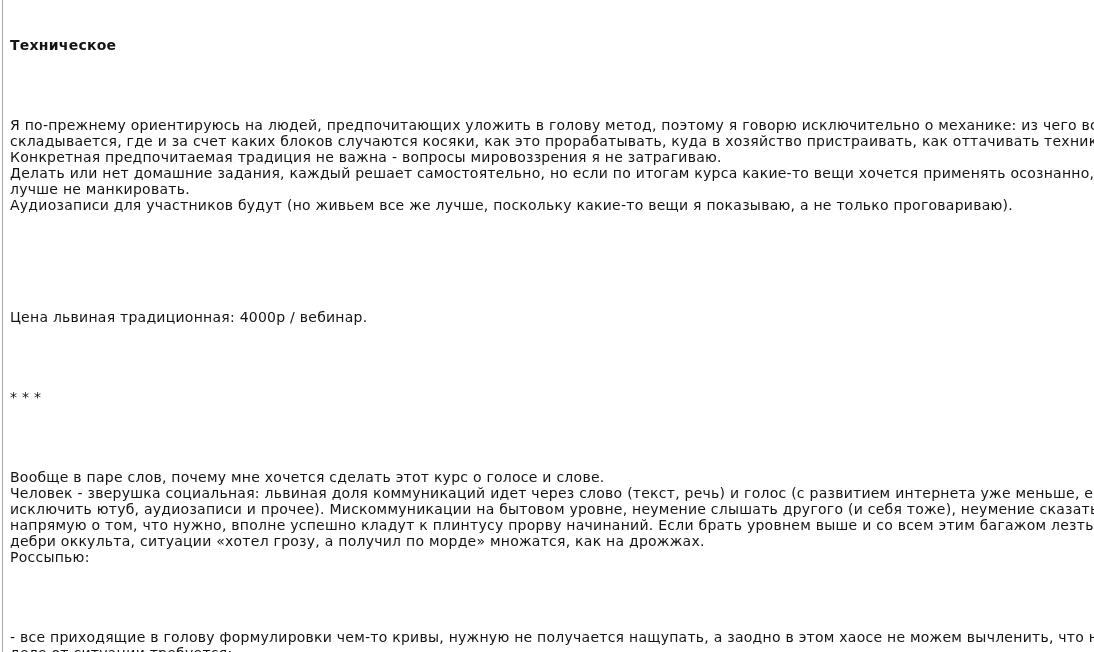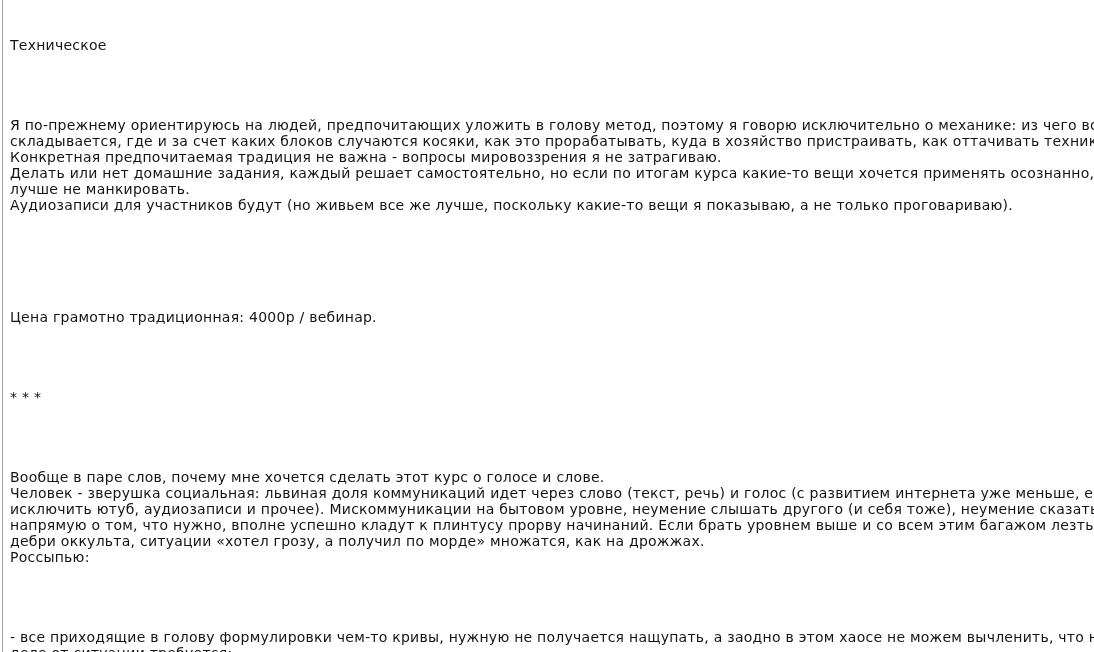--- a/index.html
+++ b/index.html
@@ -13,21 +13,21 @@
   }
   .left-rule{
     position:absolute;left:2px;top:0;width:1px;height:652px;
     background:#a6a6a6;
   }
   .content{
     position:absolute;left:10px;top:5px;right:2px;
     font-size:14px;line-height:16px;letter-spacing:0.25px;
     white-space:pre;
   }
-  .title{font-weight:normal;margin:0 0 16px 0;}
+  .title{font-weight:bold;margin:0 0 16px 0;}
   .para{margin:0;}
   .g1{margin-bottom:16px;}
   .g2{margin-bottom:32px;}
   .g3{margin-bottom:48px;}
   .ghost{
     position:absolute;left:84px;top:158px;
     color:#e3e3e3;font-size:9px;line-height:10px;
     letter-spacing:7px;white-space:pre;
   }
 </style>
@@ -42,21 +42,21 @@
   <div class="content">
     <div class="title">Техническое</div>
 
     <div class="para g3">Я по-прежнему ориентируюсь на людей, предпочитающих уложить в голову метод, поэтому я говорю исключительно о механике: из чего все
 складывается, где и за счет каких блоков случаются косяки, как это прорабатывать, куда в хозяйство пристраивать, как оттачивать технику.
 Конкретная предпочитаемая традиция не важна - вопросы мировоззрения я не затрагиваю.
 Делать или нет домашние задания, каждый решает самостоятельно, но если по итогам курса какие-то вещи хочется применять осознанно,
 лучше не манкировать.
 Аудиозаписи для участников будут (но живьем все же лучше, поскольку какие-то вещи я показываю, а не только проговариваю).</div>
 
-    <div class="para g1">Цена грамотно традиционная: 4000р / вебинар.</div>
+    <div class="para g1">Цена львиная традиционная: 4000р / вебинар.</div>
 
     <div class="para g1">* * *</div>
 
     <div class="para g1">Вообще в паре слов, почему мне хочется сделать этот курс о голосе и слове.
 Человек - зверушка социальная: львиная доля коммуникаций идет через слово (текст, речь) и голос (с развитием интернета уже меньше, если
 исключить ютуб, аудиозаписи и прочее). Мискоммуникации на бытовом уровне, неумение слышать другого (и себя тоже), неумение сказать
 напрямую о том, что нужно, вполне успешно кладут к плинтусу прорву начинаний. Если брать уровнем выше и со всем этим багажом лезть в
 дебри оккульта, ситуации «хотел грозу, а получил по морде» множатся, как на дрожжах.
 Россыпью:</div>
 

